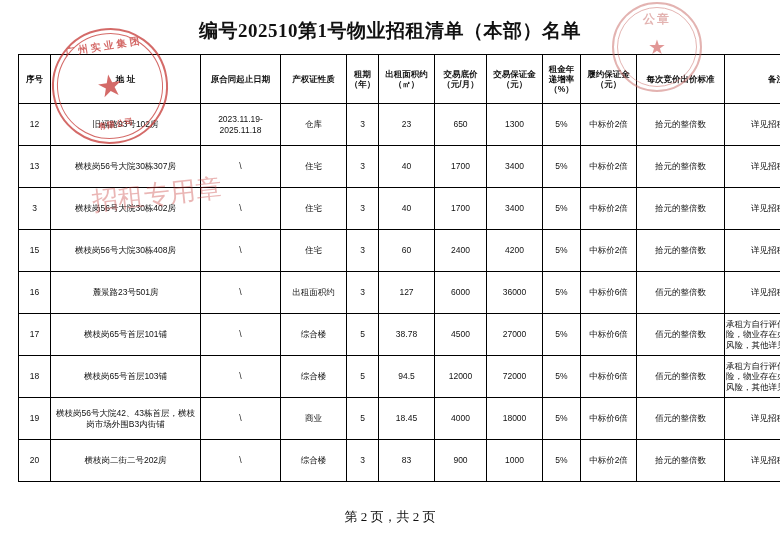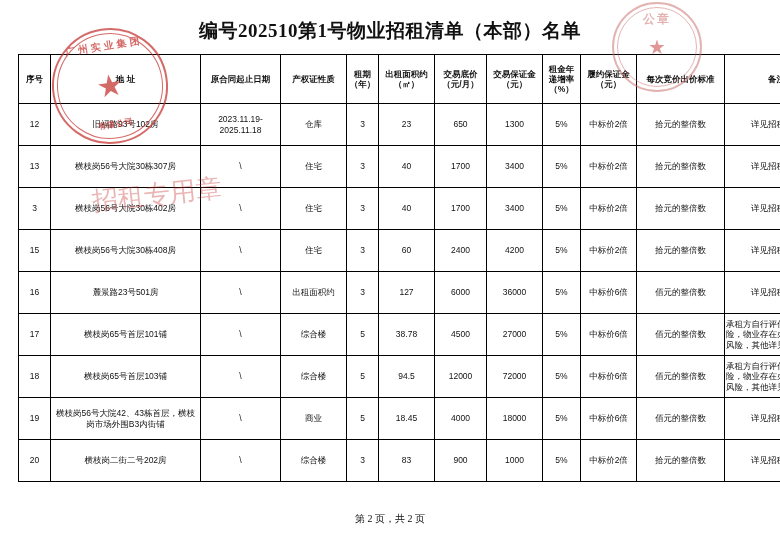--- a/index.html
+++ b/index.html
@@ -74,21 +74,21 @@
   }
   td.remark.multi {
     text-align: left;
   }
   .footer {
     position: absolute;
     bottom: 26px;
     left: 0;
     width: 780px;
     text-align: center;
-    font-size: 10px;
+    font-size: 13px;
     font-family: "Liberation Serif", "DejaVu Serif", serif;
   }
   
   .seal {
     position: absolute;
     border-radius: 50%;
     border: 2.5px solid #c4322f;
     opacity: 0.72;
     pointer-events: none;
   }

